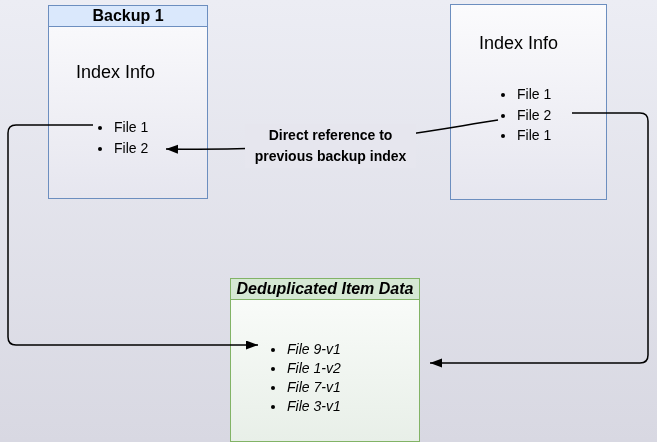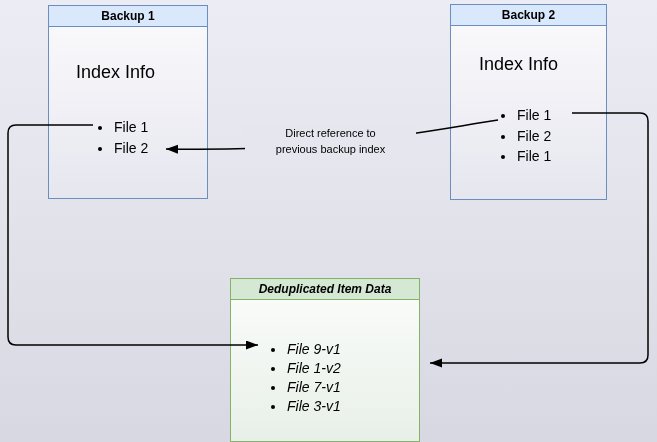--- a/index.html
+++ b/index.html
@@ -6,50 +6,49 @@
   body{
     width:657px;height:442px;position:relative;overflow:hidden;
     background:linear-gradient(180deg,#ecedf4 0%,#d8d8e2 100%);
     font-family:"Liberation Sans","DejaVu Sans",sans-serif;color:#000;
   }
   .box{position:absolute;border:1px solid #888;box-sizing:border-box;z-index:1;}
   .box.blue{background:linear-gradient(180deg,#fbfbfd 0%,#e6e6ef 100%);}
   .box.green{background:linear-gradient(180deg,#fbfdfb 0%,#e8efe8 100%);}
   .box-header{
     height:20px;line-height:20px;text-align:center;font-weight:bold;
-    font-size:12px;border-bottom:1px solid #888;
+    font-size:16px;border-bottom:1px solid #888;
   }
   .box-subtitle{font-size:18px;line-height:18px;}
   .box-list{margin:0;font-size:14px;list-style:disc;}
   .box-list li{padding-left:1px;}
   #backup1 .box-subtitle{margin:36px 0 0 27px;}
   #backup1 .box-list{margin-top:36px;padding-left:64px;line-height:20.5px;}
   #backup2 .box-subtitle{margin:29px 0 0 28px;}
   #backup2 .box-list{margin-top:32px;padding-left:65px;line-height:20.5px;}
   #dedup .box-list{margin-top:40px;padding-left:55px;line-height:19px;}
   #arrows{position:absolute;left:0;top:0;z-index:5;pointer-events:none;}
   .edge-label{
-    position:absolute;z-index:6;text-align:center;font-size:11px;
-    line-height:16px;white-space:pre-line;background:#e6e6ee;padding:1px 3px;
+    position:absolute;z-index:6;text-align:center;font-size:14px;
+    line-height:21px;white-space:pre-line;background:#e6e6ee;padding:1px 3px;font-weight:bold;
   }
 </style>
 </head>
 <body>
 
 <div class="box blue" id="backup1" style="left: 48px; top: 5px; width: 160px; height: 194px; border-color: rgb(108, 142, 191);">
   <div class="box-header" style="background-color: rgb(218, 232, 252); border-color: rgb(108, 142, 191);">Backup 1</div>
   <div class="box-subtitle">Index Info</div>
   <ul class="box-list">
       <li>File 1</li>
       <li>File 2</li>
     </ul>
 </div>
 
 <div class="box blue" id="backup2" style="left: 450px; top: 4px; width: 157px; height: 196px; border-color: rgb(108, 142, 191);">
-  <div class="box-header" style="background-color: rgb(218, 232, 252); border-color: rgb(108, 142, 191);">Backup 2</div>
   <div class="box-subtitle">Index Info</div>
   <ul class="box-list">
       <li>File 1</li>
       <li>File 2</li>
       <li>File 1</li>
     </ul>
 </div>
 
 <div class="box green" id="dedup" style="left: 230px; top: 278px; width: 190px; height: 164px; border-color: rgb(130, 179, 102); font-style: italic;">
   <div class="box-header" style="background-color: rgb(213, 232, 212); border-color: rgb(130, 179, 102);">Deduplicated Item Data</div>

